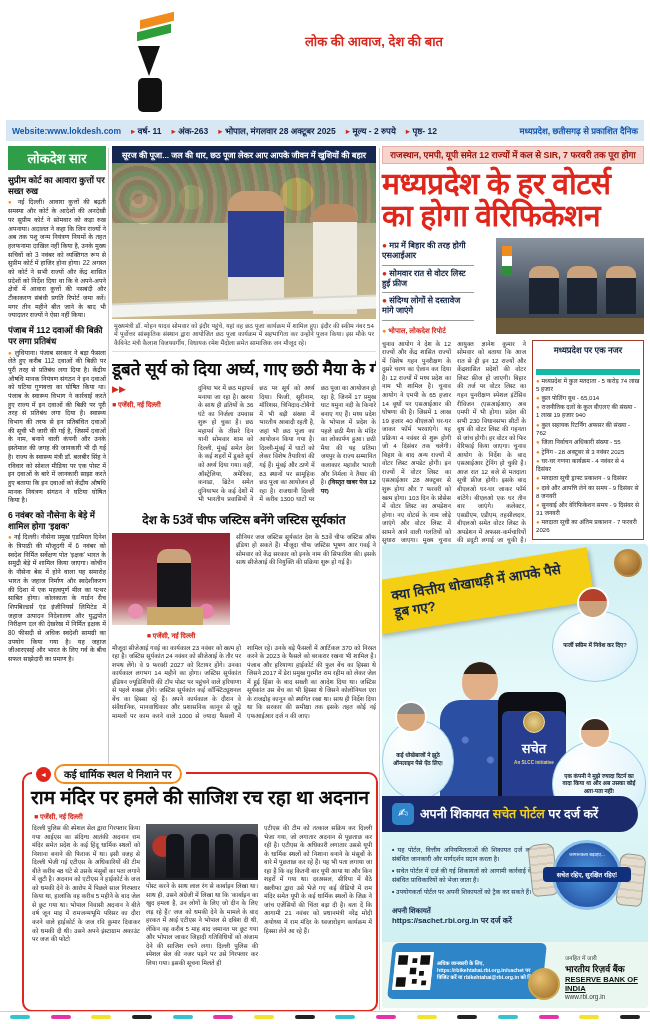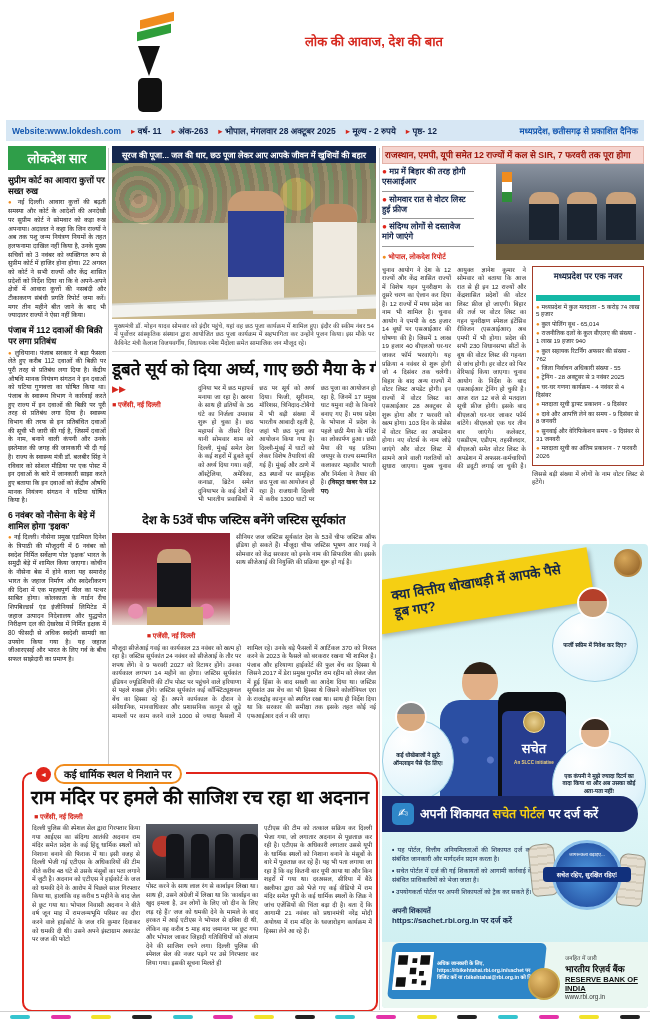--- a/index.html
+++ b/index.html
@@ -66,21 +66,21 @@
      linear-gradient(180deg,#8f2433 0%,#a84050 70%,#e8d8d0 100%);position:relative;}
   .fig-judge{position:absolute;left:38%;top:18%;width:34px;height:66px;border-radius:10px 10px 0 0;
      background:linear-gradient(180deg,#caa27c 0 14px,#15151a 14px);}
   .podium{position:absolute;left:30%;bottom:0;width:56px;height:18px;background:#caa86a;}
   .cji-right{flex:1;}
   .cji-bullet{font-size:8.2px;font-weight:800;color:#13233f;line-height:1.3;margin-bottom:3px;}
   .cji-bullet::before{content:"● ";color:#d6281e;}
   .under-photo-byline{text-align:center;}
   
   .rightcol{position:absolute;left:382px;top:146px;width:262px;}
-  .kicker{background:#f6d5cf;color:#9b1208;font-weight:800;font-size:8.8px;padding:2px 2px;border:1px solid #e4b2a8;}
+  .kicker{background:#f6d5cf;color:#9b1208;font-weight:800;font-size:8.8px;text-align:center;padding:2px 2px;border:1px solid #e4b2a8;}
   .main-head{color:#e0251b;font-size:30px;font-weight:900;line-height:1.07;margin:4px 0 6px 0;letter-spacing:-0.5px;}
   .pts-row{display:flex;gap:22px;}
   .pts{width:92px;flex:0 0 92px;}
   .pt{font-size:8.2px;font-weight:800;color:#15264a;line-height:1.25;padding:3px 0;border-bottom:1px solid #999;}
   .pt::before{content:"● ";color:#e0251b;}
   .sir-byline{font-size:7px;font-weight:800;color:#d6281e;margin-top:5px;}
   .sir-byline::before{content:"● ";color:#f08c1e;}
   .photo-ec{flex:1;height:96px;background:linear-gradient(180deg,#8a93a0 0%,#4a5563 55%,#333b46 100%);position:relative;}
   .ecflag{position:absolute;left:6px;top:8px;width:10px;height:30px;background:linear-gradient(180deg,#f08c1e 33%,#fff 33% 66%,#2f8f3a 66%);}
   .off{position:absolute;top:28px;width:30px;height:48px;border-radius:9px 9px 0 0;background:linear-gradient(180deg,#caa27c 0 12px,#1b2430 12px);}
@@ -243,20 +243,21 @@
       </div>
       <div class="cji-right">
         <div class="newsbody">सीनियर जज जस्टिस सूर्यकांत देश के 53वें चीफ जस्टिस ऑफ इंडिया हो सकते हैं। मौजूदा चीफ जस्टिस भूषण आर गवई ने सोमवार को केंद्र सरकार को इनके नाम की सिफारिश की। इसके साथ सीजेआई की नियुक्ति की प्रक्रिया शुरू हो गई है।</div>
       </div>
     </div>
     <div class="newsbody cols2">मौजूदा सीजेआई गवई का कार्यकाल 23 नवंबर को खत्म हो रहा है। जस्टिस सूर्यकांत 24 नवंबर को सीजेआई के तौर पर शपथ लेंगे। वे 9 फरवरी 2027 को रिटायर होंगे। उनका कार्यकाल लगभग 14 महीने का होगा। जस्टिस सूर्यकांत इंडियन ज्यूडिशियरी की टॉप पोस्ट पर पहुंचने वाले हरियाणा से पहले शख्स होंगे। जस्टिस सूर्यकांत कई कॉन्स्टिट्यूशनल बेंच का हिस्सा रहे हैं। अपने कार्यकाल के दौरान वे संवैधानिक, मानवाधिकार और प्रशासनिक कानून से जुड़े मामलों पर काम करने वाले 1000 से ज्यादा फैसलों में शामिल रहे। उनके बड़े फैसलों में आर्टिकल 370 को निरस्त करने के 2023 के फैसले को बरकरार रखना भी शामिल है। पंजाब और हरियाणा हाईकोर्ट की फुल बेंच का हिस्सा थे जिसने 2017 में डेरा प्रमुख गुरमीत राम रहीम को लेकर जेल में हुई हिंसा के बाद सख्ती का आदेश दिया था। जस्टिस सूर्यकांत उस बेंच का भी हिस्सा थे जिसने कोलोनियल एरा के राजद्रोह कानून को स्थगित रखा था। साथ ही निर्देश दिया था कि सरकार की समीक्षा तक इसके तहत कोई नई एफआईआर दर्ज न की जाए।</div>
   </div>
 
   <div class="rightcol">
     <div class="kicker">राजस्थान, एमपी, यूपी समेत 12 राज्यों में कल से SIR, 7 फरवरी तक पूरा होगा</div>
+    <div class="main-head">मध्यप्रदेश के हर वोटर्स का होगा वेरिफिकेशन</div>
     <div class="pts-row">
       <div class="pts">
         <div class="pt">मप्र में बिहार की तरह होगी एसआईआर</div>
         <div class="pt">सोमवार रात से वोटर लिस्ट हुई फ्रीज</div>
         <div class="pt">संदिग्ध लोगों से दस्तावेज मांगे जाएंगे</div>
         <div class="sir-byline">भोपाल, लोकदेश रिपोर्ट</div>
       </div>
       <div class="photo photo-ec">
         <div class="ecflag"></div>
         <div class="off o1"></div>

